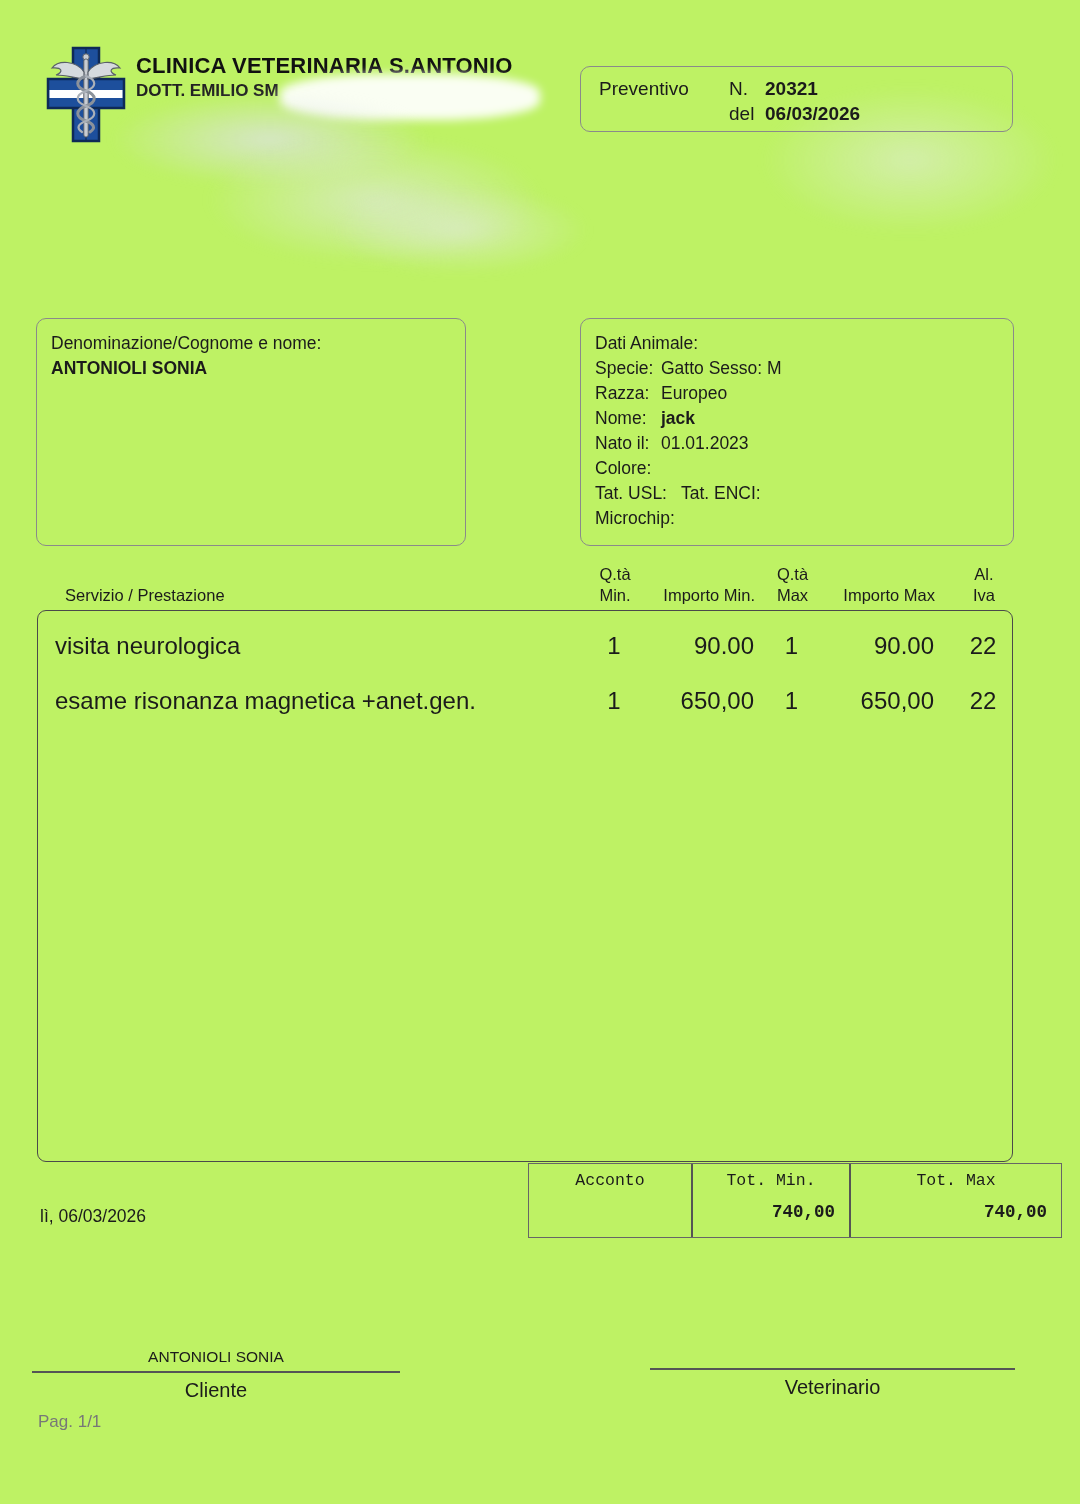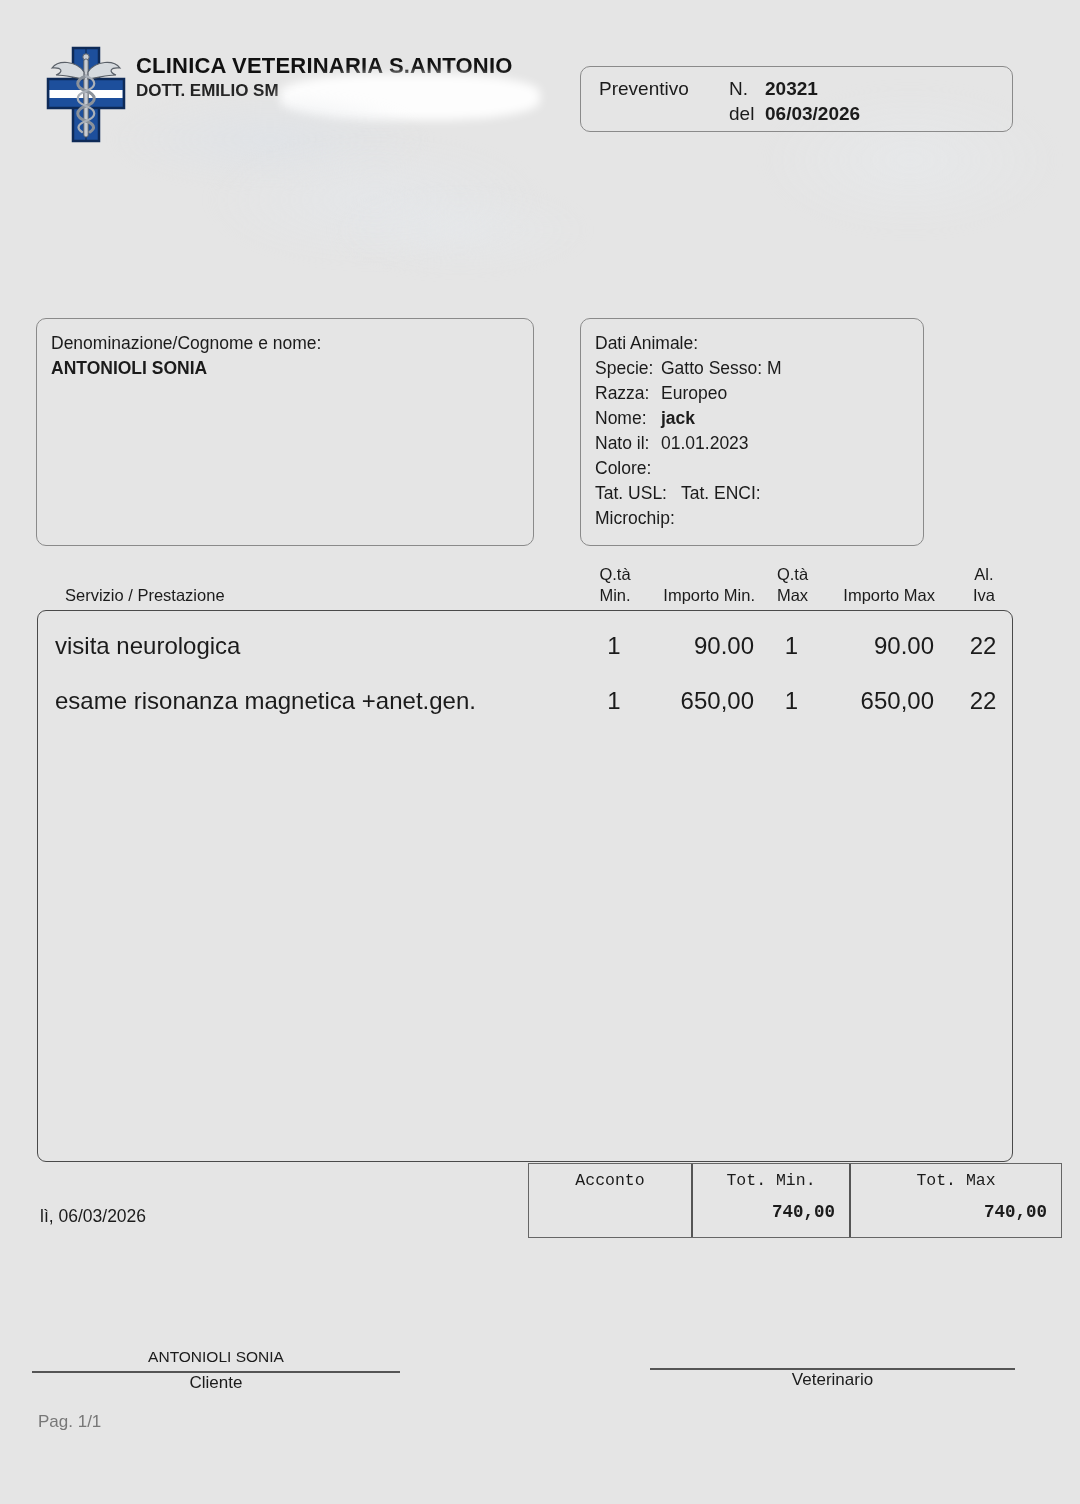--- a/index.html
+++ b/index.html
@@ -1,17 +1,17 @@
 <!DOCTYPE html>
 <html><head>
 <meta charset="utf-8">
 <style>
   html,body{margin:0;padding:0;background:#ffffff;}
   body{font-family:"Liberation Sans","DejaVu Sans",sans-serif;color:#1b1b1b;}
-  .page{position:relative;width:1080px;height:1504px;background:#e5e5e5;overflow:hidden;}
+  .page{position:relative;width:1080px;height:1504px;background:#bef264;overflow:hidden;}
 
   
   .logo{position:absolute;left:46px;top:46px;width:80px;height:98px;}
   .clinic-name{position:absolute;left:136px;top:53px;font-size:22px;font-weight:700;letter-spacing:0.2px;color:#111;}
   .doctor-line{position:absolute;left:136px;top:81px;font-size:17px;font-weight:700;color:#222;}
 
   
   .smudge{position:absolute;border-radius:50%;filter:blur(6px);pointer-events:none;}
   .sm1{left:110px;top:92px;width:320px;height:95px;background:radial-gradient(ellipse,rgba(222,226,231,.75),rgba(255,255,255,0) 70%);}
   .sm2{left:205px;top:135px;width:340px;height:130px;background:radial-gradient(ellipse,rgba(228,231,235,.6),rgba(255,255,255,0) 70%);}
@@ -21,22 +21,22 @@
 
   
   .quote-box{position:absolute;left:580px;top:66px;width:433px;height:66px;border:1.5px solid #8a8a8a;border-radius:10px;box-sizing:border-box;padding:9px 0 0 18px;font-size:19px;}
   .quote-row{display:flex;line-height:25px;align-items:center;}
   .q-label{width:130px;}
   .q-key{width:36px;}
   .q-val{font-weight:700;}
 
   
   .info-box{position:absolute;border:1.5px solid #8a8a8a;border-radius:10px;box-sizing:border-box;font-size:17.5px;line-height:25px;padding:12px 14px;}
-  .client-box{left:36px;top:318px;width:498px;height:228px;}
-  .animal-box{left:580px;top:318px;width:344px;height:228px;}
+  .client-box{left:36px;top:318px;width:430px;height:228px;}
+  .animal-box{left:580px;top:318px;width:434px;height:228px;}
   .bold{font-weight:700;}
   .albl{display:inline-block;min-width:66px;}
   .gap{display:inline-block;width:14px;}
 
   
   .tbl-grid{display:grid;grid-template-columns:1fr 60px 115px 65px 130px 58px;}
   .tbl-head{position:absolute;left:37px;top:558px;width:976px;font-size:16.5px;box-sizing:border-box;}
   .tbl-head .h{display:flex;flex-direction:column;justify-content:flex-end;height:48px;line-height:21px;}
   .h-service{padding-left:28px;}
   .h-center{text-align:center;}
@@ -59,21 +59,21 @@
   .tot-label{text-align:center;}
   .tot-value{text-align:right;padding:12px 14px 0 0;font-weight:700;font-size:17.5px;}
 
   .place-date{position:absolute;left:40px;top:1206px;font-size:17.5px;}
 
   
   .sig-left{position:absolute;left:32px;top:1348px;width:368px;}
   .sig-right{position:absolute;left:650px;top:1348px;width:365px;}
   .sig-name{text-align:center;font-size:15.5px;padding-bottom:5px;}
   .sig-line{border-top:2px solid #555;height:0;}
-  .sig-caption{text-align:center;font-size:17px;}
+  .sig-caption{text-align:center;font-size:20px;padding-top:6px;}
   .sig-spacer{height:20px;}
 
   .page-num{position:absolute;left:38px;top:1412px;font-size:17px;color:#777;}
 </style>
 </head>
 <body>
 
 <div class="page">
 
   <div class="logo">

